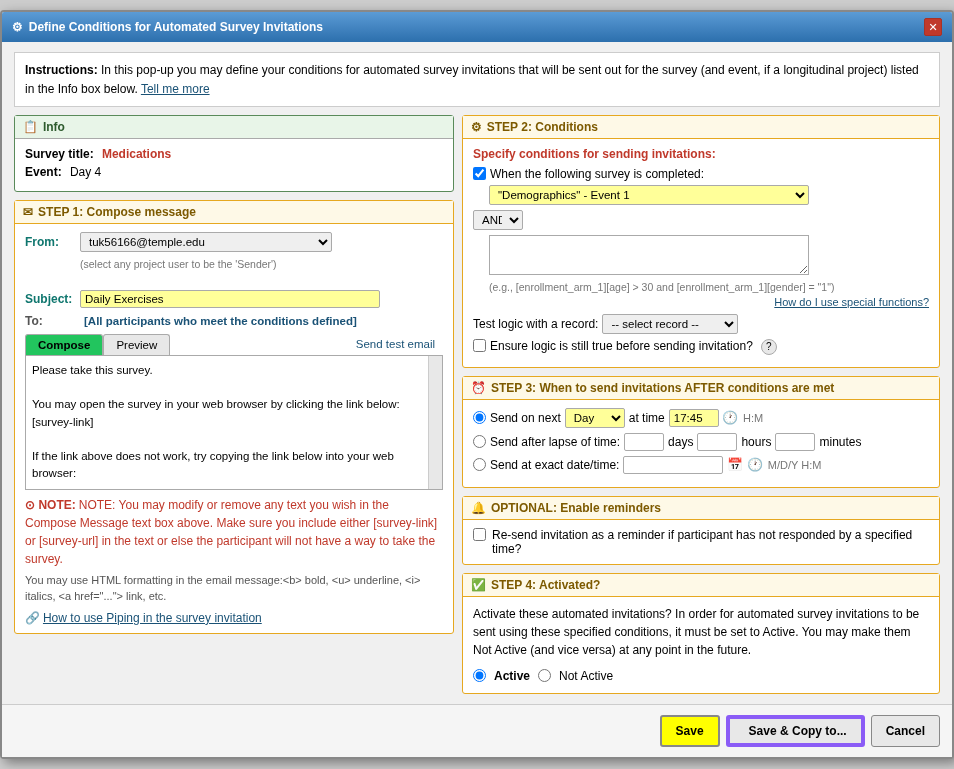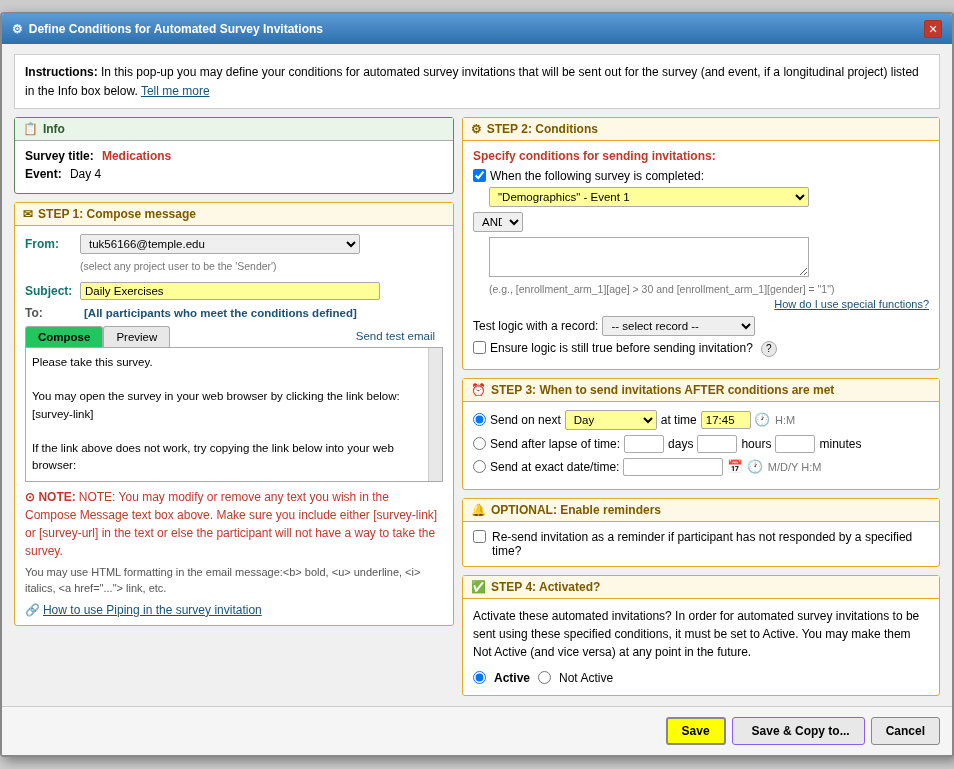--- a/index.html
+++ b/index.html
@@ -99,21 +99,21 @@
 
     
     .form-row { display: flex; align-items: center; margin-bottom: 6px; }
     .form-label { min-width: 55px; font-weight: bold; color: #0f766e; }
     select, input[type="text"] {
       border: 1px solid #aaa;
       padding: 2px 4px;
       border-radius: 2px;
       font-size: 11.5px;
     }
-    .from-select { width: 280px; }
+    .from-select { width: 252px; }
     .to-field { color: #1a5276; font-weight: bold; font-size: 11.5px; margin-left: 4px; }
     .subject-input { width: 300px; background: #ffff99; border: 1px solid #aaa; }
 
     .tabs { display: flex; border-bottom: 1px solid #aaa; margin-bottom: 0; }
     .tab {
       padding: 4px 12px;
       border: 1px solid #aaa;
       border-bottom: none;
       cursor: pointer;
       background: #e8e8e8;
@@ -155,26 +155,26 @@
 
     
     .step2-title { color: #c0392b; font-weight: bold; font-size: 12px; margin-bottom: 6px; }
     .condition-row { display: flex; align-items: flex-start; gap: 4px; margin-bottom: 4px; }
     .survey-select { width: 320px; background: #ffff99; }
     .logic-select { width: 50px; }
     .logic-textarea { width: 320px; height: 40px; border: 1px solid #aaa; padding: 3px; font-size: 11px; }
     .hint-text { color: #777; font-size: 10.5px; margin: 2px 0; }
     .link-text { color: #1a5276; font-size: 11px; }
     .test-row { display: flex; align-items: center; gap: 4px; margin-top: 4px; font-size: 11.5px; }
-    .record-select { width: 153px; }
+    .record-select { width: 136px; }
 
     
     .radio-row { display: flex; align-items: center; gap: 4px; margin-bottom: 5px; font-size: 11.5px; }
     .send-next-row { display: flex; align-items: center; gap: 4px; margin-bottom: 5px; flex-wrap: wrap; }
-    .day-select { width: 92px; background: #ffff99; }
+    .day-select { width: 60px; background: #ffff99; }
     .time-input { width: 50px; background: #ffff99; }
     .lapse-row { display: flex; align-items: center; gap: 4px; margin-bottom: 5px; font-size: 11.5px; }
     .lapse-input { width: 40px; }
     .exact-row { display: flex; align-items: center; gap: 4px; margin-bottom: 5px; font-size: 11.5px; }
     .exact-input { width: 100px; }
     .hm-label { color: #777; font-size: 11px; }
     .clock-icon { color: #555; font-size: 13px; }
     .cal-icon { color: #555; font-size: 13px; }
 
     
@@ -195,21 +195,21 @@
       background: #f5f5f5;
     }
     .btn {
       padding: 5px 14px;
       border-radius: 3px;
       cursor: pointer;
       font-size: 12px;
       font-weight: bold;
     }
     .btn-save { background: #ffff00; border: 2px solid #888; color: #000; }
-    .btn-save-copy { background: #e8e8e8; border: 1px solid #8b5cf6; color: #000; padding-left: 19px; }
+    .btn-save-copy { background: #e8e8e8; border: 4px solid #8b5cf6; color: #000; padding-left: 19px; }
     .btn-cancel { background: #e8e8e8; border: 1px solid #888; color: #000; }
 
     input[type="radio"] { cursor: pointer; }
     input[type="checkbox"] { cursor: pointer; }
 
     .highlight-yellow { background: #ffff99; }
   </style>
 </head>
 <body>
 
@@ -259,21 +259,21 @@
             <span>STEP 1: Compose message</span>
           </div>
           <div class="panel-body">
 
             <div class="form-row">
               <span class="form-label">From:</span>
               <select class="from-select">
                 <option>tuk56166@temple.edu</option>
               </select>
             </div>
-            <div style="margin-left:55px; color:#777; font-size:10.5px; margin-bottom:10px;">(select any project user to be the 'Sender')</div>
+            <div style="margin-left:55px; color:#777; font-size:10.5px; margin-bottom:20px;">(select any project user to be the 'Sender')</div>
 
             <div class="form-row">
               <span class="form-label">Subject:</span>
               <input type="text" class="subject-input highlight-yellow" style="width: 300px;" value="Daily Exercises">
             </div>
 
             <div class="form-row">
               <span class="form-label" style="font-weight:bold;color:#555;">To:</span>
               <span class="to-field">[All participants who meet the conditions defined]</span>
             </div>

